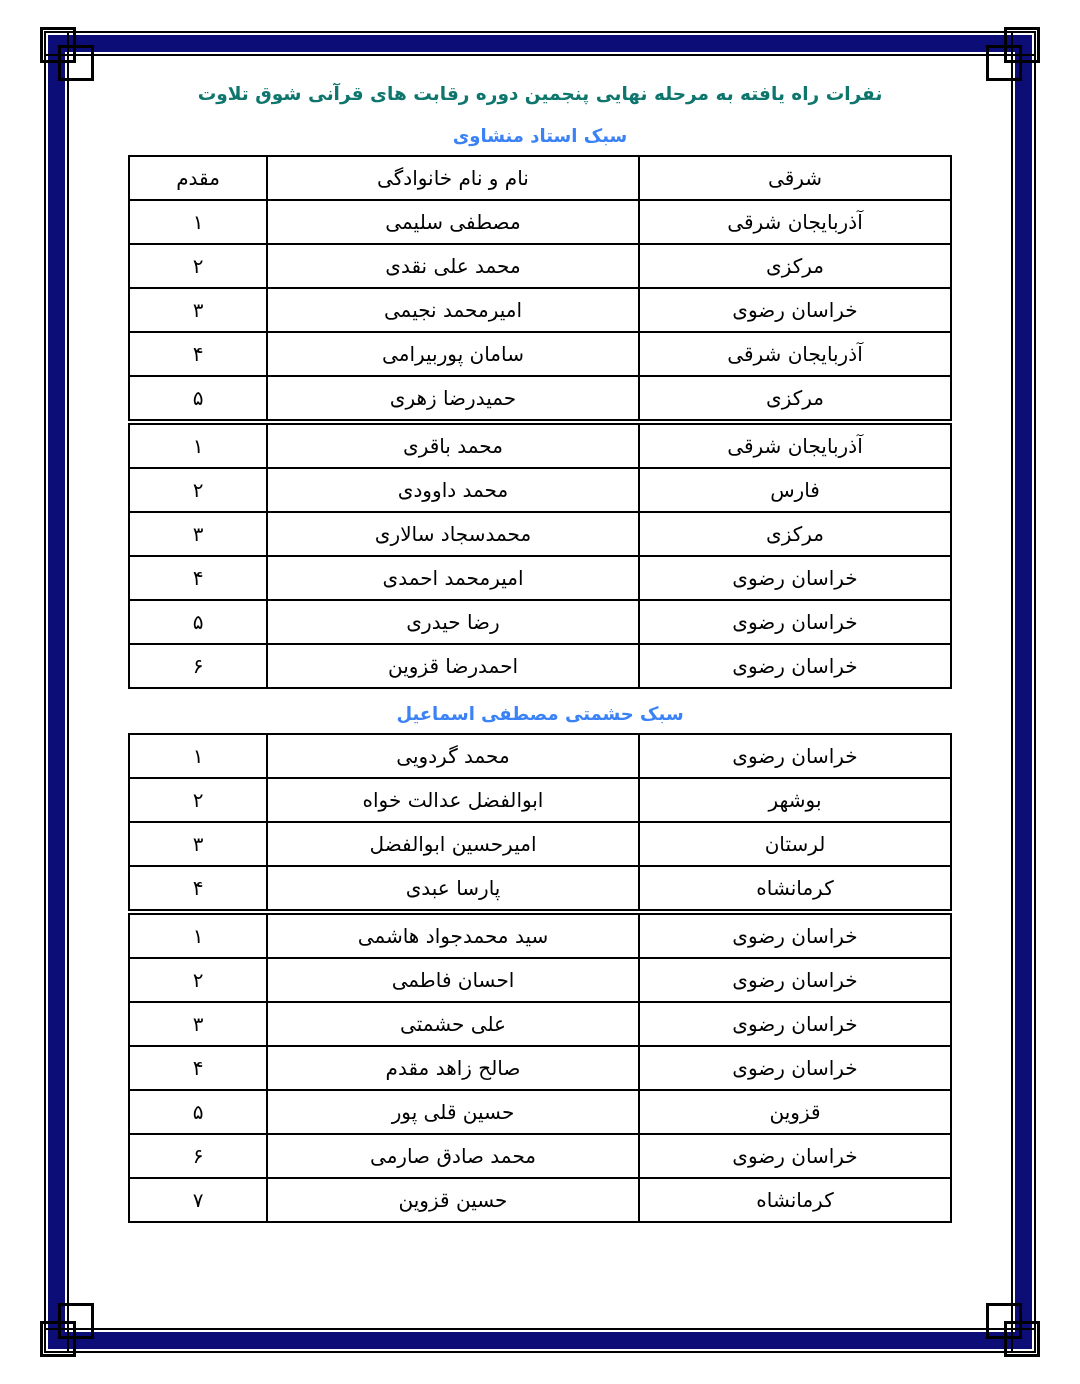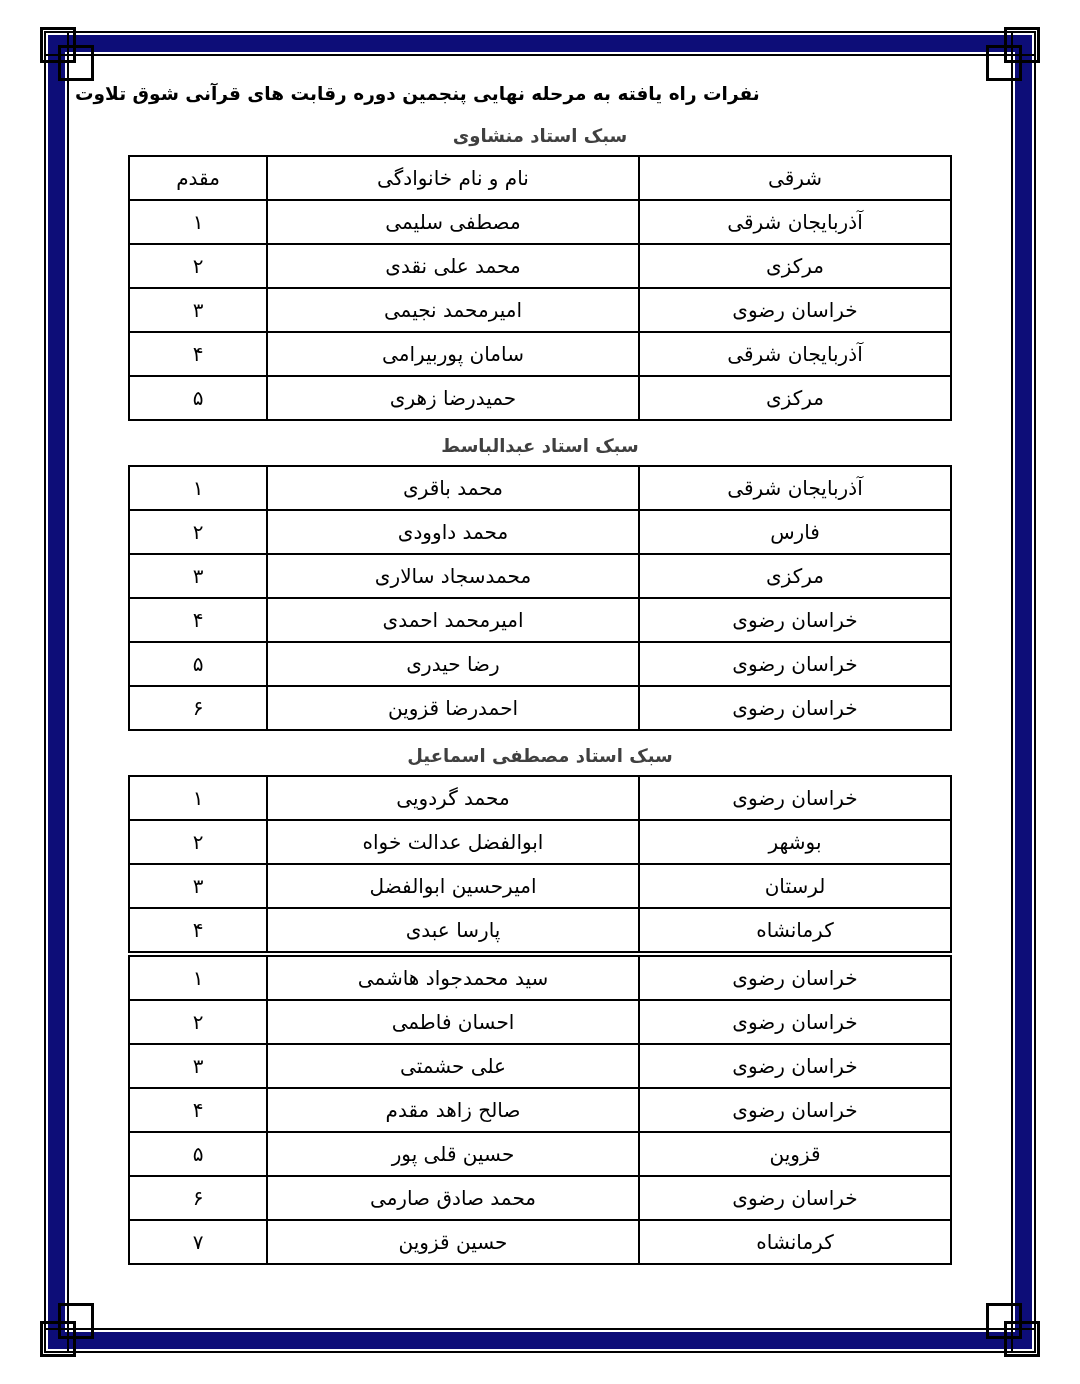--- a/index.html
+++ b/index.html
@@ -66,34 +66,34 @@
   .page {
     position: absolute;
     left: 75px;
     top: 60px;
     width: 930px;
     height: 1265px;
     box-sizing: border-box;
   }
 
   .doc-title {
-    text-align: left;
+    text-align: center;
     font-weight: bold;
     font-size: 18.5px;
-    color: #000000;
+    color: #0f766e;
     letter-spacing: -0.2px;
     margin: 20px 0 0 0;
     line-height: 1.5;
   }
 
   .section-title {
     text-align: center;
     font-weight: bold;
     font-size: 18px;
-    color: #404040;
+    color: #3b82f6;
     margin: 12px 0 7px 0;
     line-height: 1.4;
   }
   .section-title.first { margin-top: 15px; }
 
   table.roster {
     border-collapse: collapse;
     width: 822px;
     margin: 0 auto 0 auto;
     table-layout: fixed;
@@ -179,107 +179,106 @@
             </tr>
             <tr>
               <td>آذربایجان شرقی</td>
               <td>سامان پوربیرامی</td>
               <td>۴</td>
             </tr>
             <tr>
               <td>مرکزی</td>
               <td>حمیدرضا زهری</td>
               <td>۵</td>
-            </tr>
-          </tbody>
-        </table>
-      </div>
-      <div class="sec-block">
-        <div class="section-title">سبک استاد عبدالباسط</div>
-        <table class="roster">
-          <colgroup>
-            <col class="col-prov">
-            <col class="col-name">
-            <col class="col-idx">
-          </colgroup>
-          <tbody>
-            <tr>
-              <td>آذربایجان شرقی</td>
-              <td>محمد باقری</td>
-              <td>۱</td>
-            </tr>
-            <tr>
-              <td>فارس</td>
-              <td>محمد داوودی</td>
-              <td>۲</td>
-            </tr>
-            <tr>
-              <td>مرکزی</td>
-              <td>محمدسجاد سالاری</td>
-              <td>۳</td>
-            </tr>
-            <tr>
-              <td>خراسان رضوی</td>
-              <td>امیرمحمد احمدی</td>
-              <td>۴</td>
-            </tr>
-            <tr>
-              <td>خراسان رضوی</td>
-              <td>رضا حیدری</td>
-              <td>۵</td>
-            </tr>
-            <tr>
-              <td>خراسان رضوی</td>
-              <td>احمدرضا قزوین</td>
-              <td>۶</td>
-            </tr>
-          </tbody>
-        </table>
-      </div>
-      <div class="sec-block">
-        <div class="section-title">سبک استاد مصطفی اسماعیل</div>
-        <table class="roster">
-          <colgroup>
-            <col class="col-prov">
-            <col class="col-name">
-            <col class="col-idx">
-          </colgroup>
-          <tbody>
-            <tr>
-              <td>خراسان رضوی</td>
-              <td>محمد گردویی</td>
-              <td>۱</td>
-            </tr>
-            <tr>
-              <td>بوشهر</td>
-              <td>ابوالفضل عدالت خواه</td>
-              <td>۲</td>
-            </tr>
-            <tr>
-              <td>لرستان</td>
-              <td>امیرحسین ابوالفضل</td>
-              <td>۳</td>
-            </tr>
-            <tr>
-              <td>کرمانشاه</td>
-              <td>پارسا عبدی</td>
-              <td>۴</td>
             </tr>
           </tbody>
         </table>
       </div>
       <div class="sec-block">
         <table class="roster">
           <colgroup>
             <col class="col-prov">
             <col class="col-name">
             <col class="col-idx">
           </colgroup>
           <tbody>
             <tr>
+              <td>آذربایجان شرقی</td>
+              <td>محمد باقری</td>
+              <td>۱</td>
+            </tr>
+            <tr>
+              <td>فارس</td>
+              <td>محمد داوودی</td>
+              <td>۲</td>
+            </tr>
+            <tr>
+              <td>مرکزی</td>
+              <td>محمدسجاد سالاری</td>
+              <td>۳</td>
+            </tr>
+            <tr>
+              <td>خراسان رضوی</td>
+              <td>امیرمحمد احمدی</td>
+              <td>۴</td>
+            </tr>
+            <tr>
+              <td>خراسان رضوی</td>
+              <td>رضا حیدری</td>
+              <td>۵</td>
+            </tr>
+            <tr>
+              <td>خراسان رضوی</td>
+              <td>احمدرضا قزوین</td>
+              <td>۶</td>
+            </tr>
+          </tbody>
+        </table>
+      </div>
+      <div class="sec-block">
+        <div class="section-title">سبک حشمتی مصطفی اسماعیل</div>
+        <table class="roster">
+          <colgroup>
+            <col class="col-prov">
+            <col class="col-name">
+            <col class="col-idx">
+          </colgroup>
+          <tbody>
+            <tr>
+              <td>خراسان رضوی</td>
+              <td>محمد گردویی</td>
+              <td>۱</td>
+            </tr>
+            <tr>
+              <td>بوشهر</td>
+              <td>ابوالفضل عدالت خواه</td>
+              <td>۲</td>
+            </tr>
+            <tr>
+              <td>لرستان</td>
+              <td>امیرحسین ابوالفضل</td>
+              <td>۳</td>
+            </tr>
+            <tr>
+              <td>کرمانشاه</td>
+              <td>پارسا عبدی</td>
+              <td>۴</td>
+            </tr>
+          </tbody>
+        </table>
+      </div>
+      <div class="sec-block">
+        <table class="roster">
+          <colgroup>
+            <col class="col-prov">
+            <col class="col-name">
+            <col class="col-idx">
+          </colgroup>
+          <tbody>
+            <tr>
               <td>خراسان رضوی</td>
               <td>سید محمدجواد هاشمی</td>
               <td>۱</td>
             </tr>
             <tr>
               <td>خراسان رضوی</td>
               <td>احسان فاطمی</td>
               <td>۲</td>
             </tr>
             <tr>

